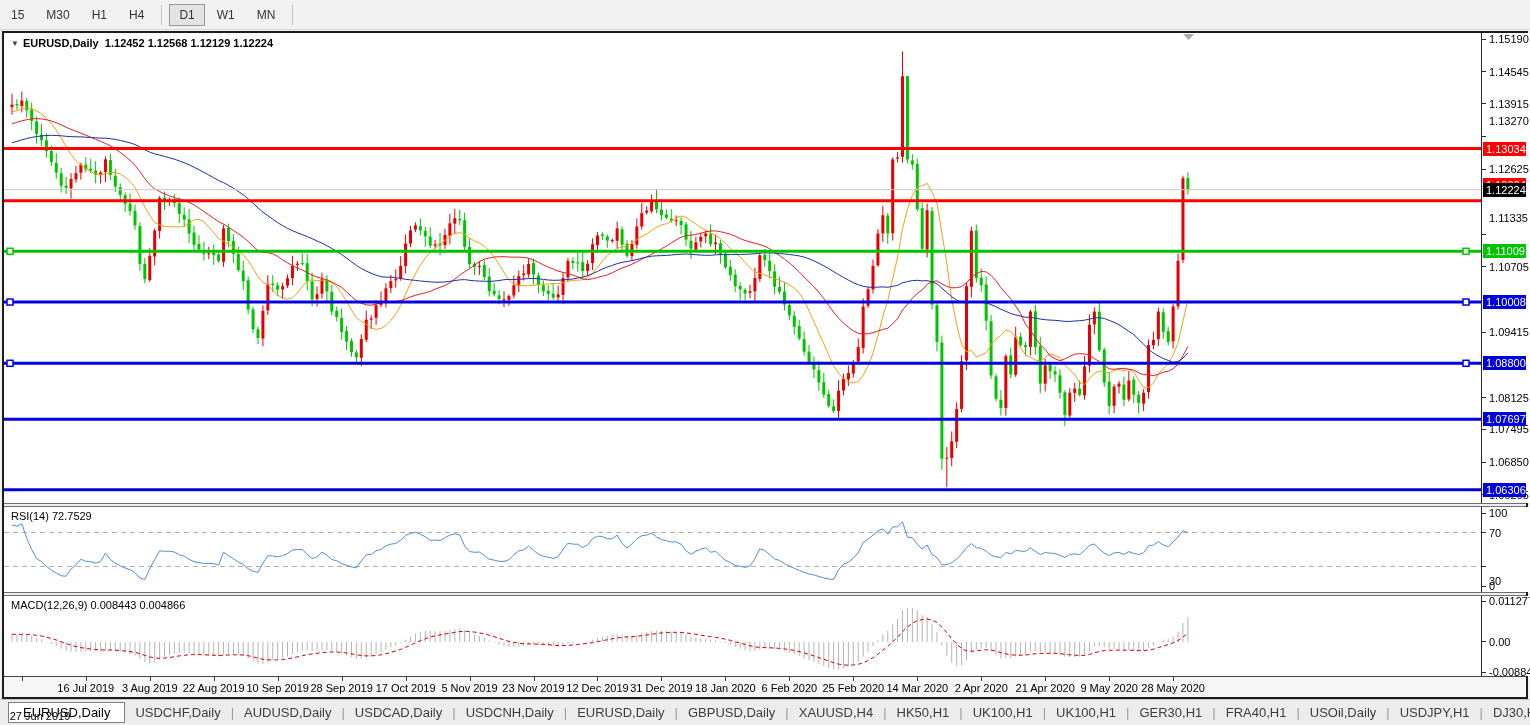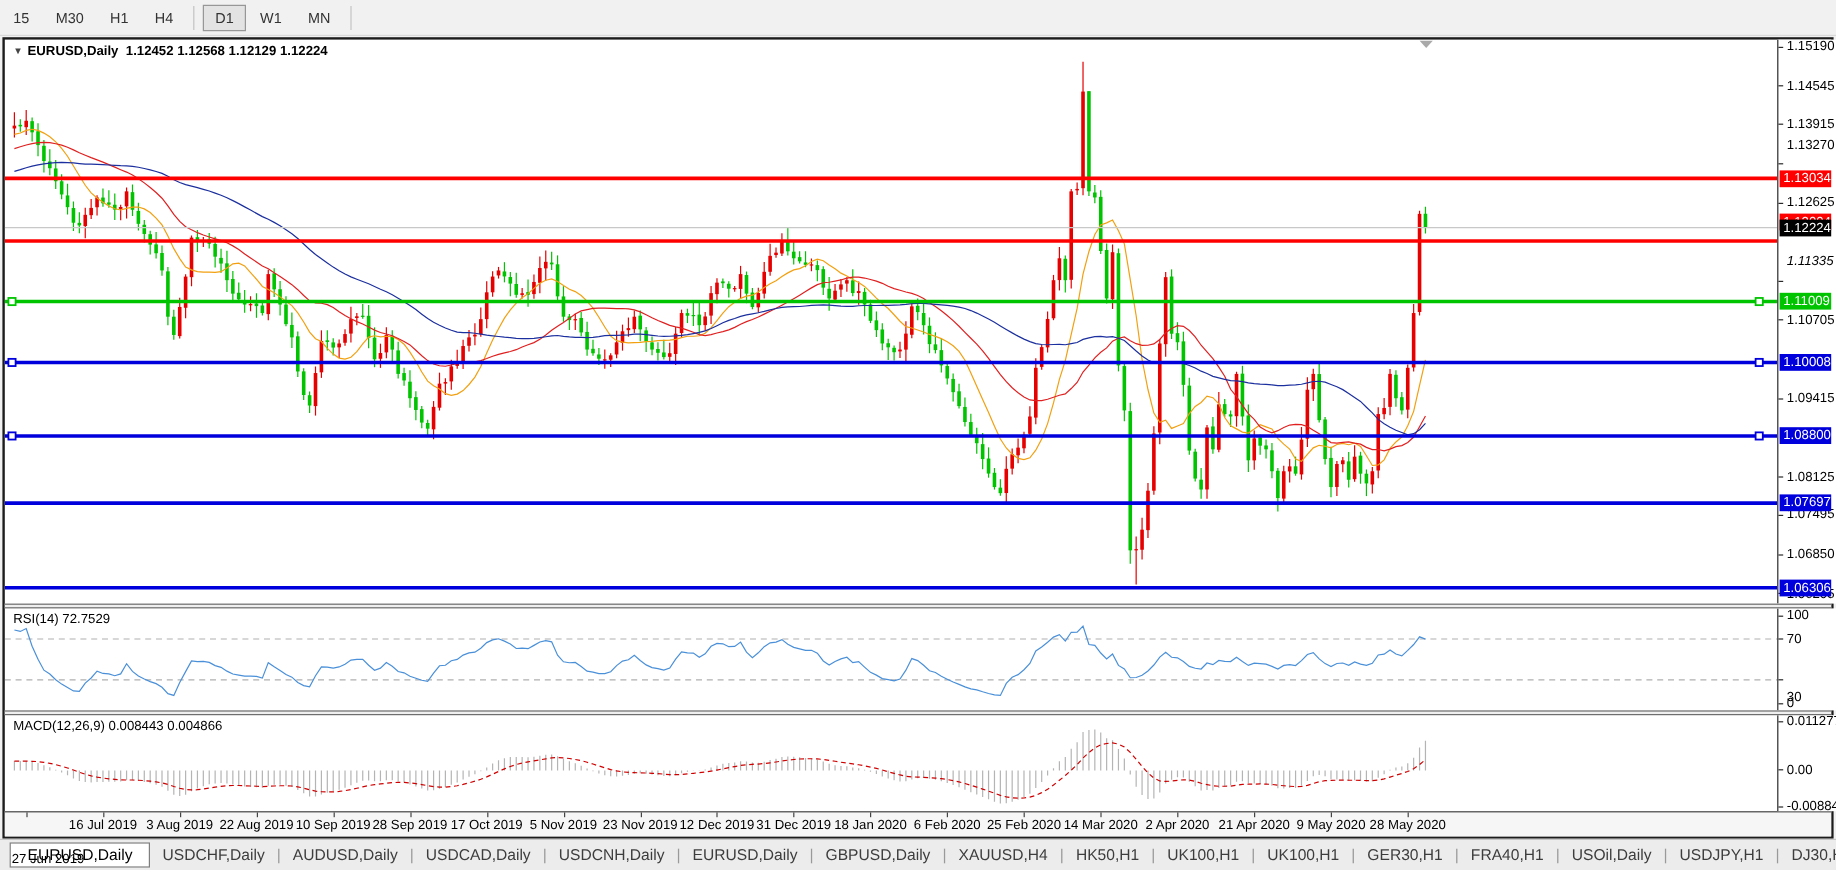--- a/index.html
+++ b/index.html
@@ -830,21 +830,21 @@
       <div class="ticklabel" style="top: 1.28763px;">1.15190</div>
       <div class="tickmark" style="top: 38.4934px;"></div>
       <div class="ticklabel" style="top: 33.9934px;">1.14545</div>
       <div class="tickmark" style="top: 70.4386px;"></div>
       <div class="ticklabel" style="top: 65.9386px;">1.13915</div>
       <div class="tickmark" style="top: 103.144px;"></div>
       <div class="ticklabel" style="top: 83px;">1.13270</div>
       <div class="tickmark" style="top: 135.85px;"></div>
       <div class="ticklabel" style="top: 131.35px;">1.12625</div>
       <div class="tickmark" style="top: 201.262px;"></div>
-      <div class="ticklabel" style="top: 180px; font-style: italic;">1.11335</div>
+      <div class="ticklabel" style="top: 180px;">1.11335</div>
       <div class="tickmark" style="top: 233.207px;"></div>
       <div class="ticklabel" style="top: 228.707px;">1.10705</div>
       <div class="tickmark" style="top: 298.619px;"></div>
       <div class="ticklabel" style="top: 294.119px;">1.09415</div>
       <div class="tickmark" style="top: 364.03px;"></div>
       <div class="ticklabel" style="top: 359.53px;">1.08125</div>
       <div class="tickmark" style="top: 395.975px;"></div>
       <div class="ticklabel" style="top: 391.475px; text-align: right;">1.07495</div>
       <div class="tickmark" style="top: 428.681px;"></div>
       <div class="ticklabel" style="top: 424.181px;">1.06850</div>

